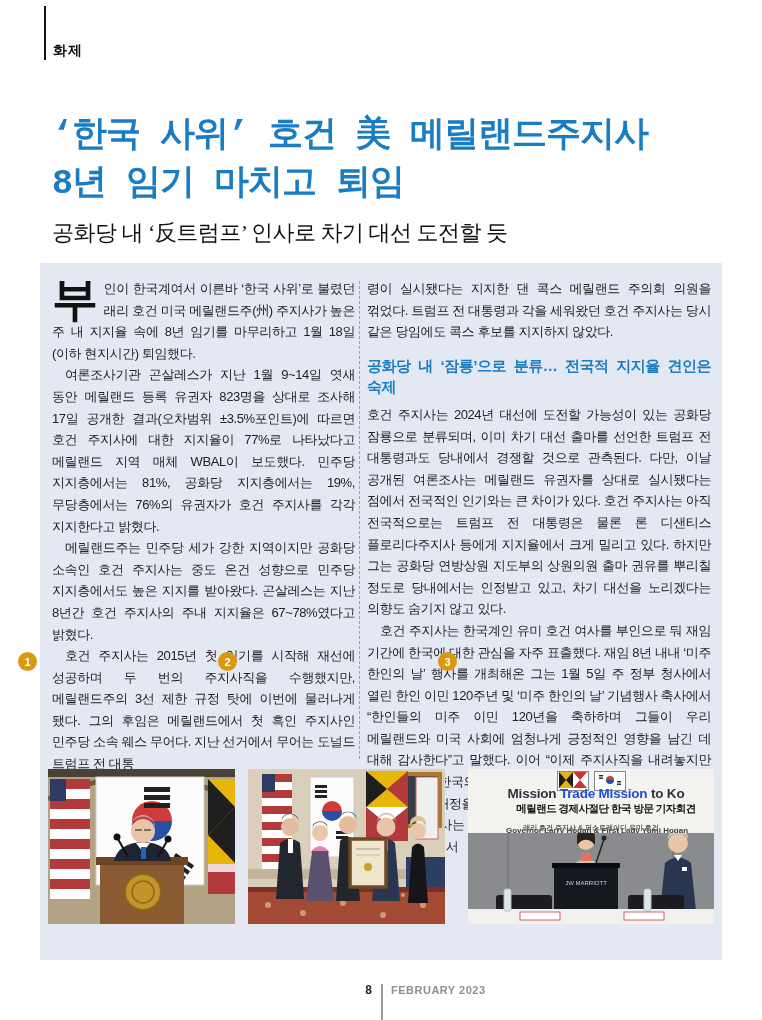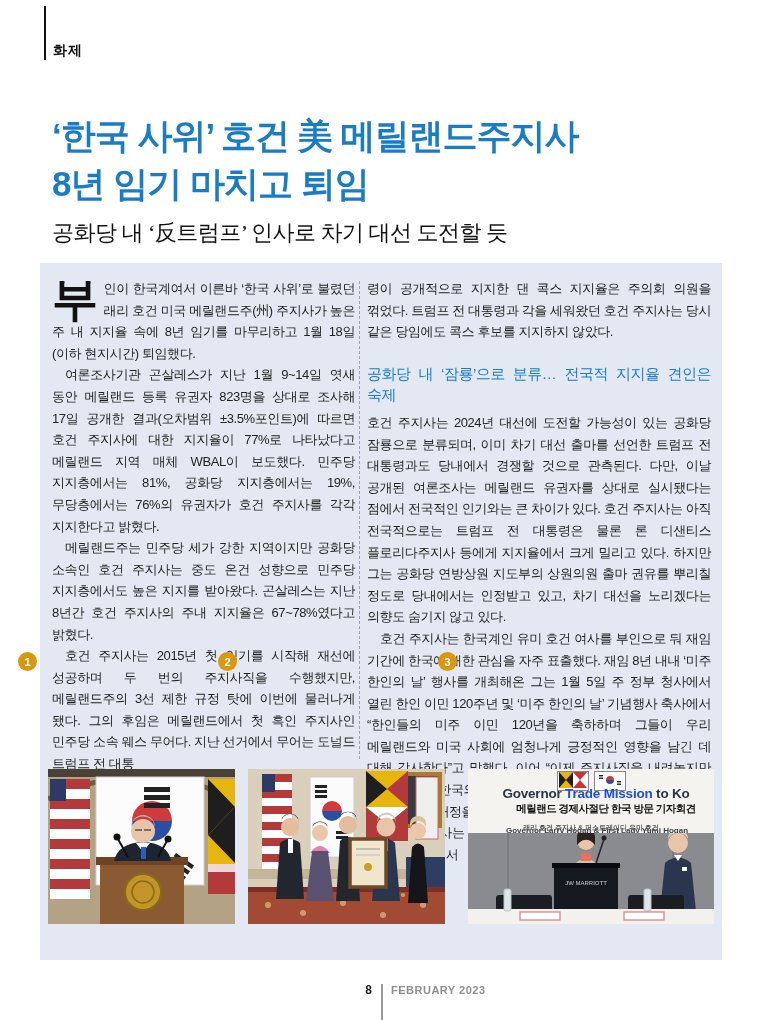--- a/index.html
+++ b/index.html
@@ -5,37 +5,37 @@
   html,body{margin:0;padding:0;background:#ffffff;}
   #page{position:relative;width:762px;height:1020px;background:#ffffff;overflow:hidden;
         font-family:"Liberation Sans","DejaVu Sans",sans-serif;color:#1e1e1e;}
 
   
   #kicker-rule{position:absolute;left:44px;top:6px;width:2px;height:54px;background:#111;}
   #kicker{position:absolute;left:53px;top:42px;font-size:14px;font-weight:bold;color:#111;letter-spacing:1px;}
 
   
   #title{position:absolute;left:52px;top:112px;width:660px;color:#1a7cc3;
-         font-weight:bold;font-size:35px;line-height:48px;letter-spacing:-1px;}
+         font-weight:bold;font-size:35px;line-height:48px;letter-spacing:-1px;font-family:Liberation Mono, monospace;}
   #subtitle{position:absolute;left:52px;top:218px;width:660px;color:#111;
             font-family:Liberation Serif, serif;font-size:22px;letter-spacing:-0.5px;}
 
   
   #panel{position:absolute;left:40px;top:263px;width:682px;height:697px;background:#e3e8f3;}
   .col{position:absolute;top:15px;font-size:13px;line-height:21.6px;text-align:justify;
        color:#222;letter-spacing:-0.4px;word-break:keep-all;}
   #col1{left:12px;width:303px;}
   #col2{left:327px;width:344px;}
   #col-divider{position:absolute;left:319px;top:18px;height:478px;width:0;
                border-left:1px dashed #9aa2b2;}
   .para{margin:0;text-indent:1em;}
   .para.first{text-indent:0;}
   .dropcap{float:left;font-size:46px;line-height:38px;font-weight:bold;color:#111;
            padding:2px 6px 0 0;}
-  .subhead{margin:20px 0 6px 0;color:#1a7cc3;font-weight:normal;font-size:15px;
+  .subhead{margin:12px 0 6px 0;color:#1a7cc3;font-weight:bold;font-size:15px;
            letter-spacing:-0.5px;text-indent:0;}
 
   
   .photo{position:absolute;top:506px;height:155px;overflow:hidden;background:#777;}
   #photo1{left:8px;width:187px;}
   #photo2{left:208px;width:197px;}
   #photo3{left:428px;width:246px;}
   .badge{position:absolute;width:19px;height:19px;border-radius:50%;background:#d9990f;
          color:#fff;font-size:11px;font-weight:bold;display:flex;align-items:center;
          justify-content:center;z-index:5;}
@@ -81,21 +81,21 @@
     <div id="col-divider"></div>
 
     <div id="col1" class="col">
       <p class="para first"><span class="dropcap">부</span><span>인이 한국계여서 이른바 ‘한국 사위’로 불렸던 래리 호건 미국 메릴랜드주(州) 주지사가 높은 주 내 지지율 속에 8년 임기를 마무리하고 1월 18일(이하 현지시간) 퇴임했다.</span></p>
       <p class="para">여론조사기관 곤살레스가 지난 1월 9~14일 엿새 동안 메릴랜드 등록 유권자 823명을 상대로 조사해 17일 공개한 결과(오차범위 ±3.5%포인트)에 따르면 호건 주지사에 대한 지지율이 77%로 나타났다고 메릴랜드 지역 매체 WBAL이 보도했다. 민주당 지지층에서는 81%, 공화당 지지층에서는 19%, 무당층에서는 76%의 유권자가 호건 주지사를 각각 지지한다고 밝혔다.</p>
       <p class="para">메릴랜드주는 민주당 세가 강한 지역이지만 공화당 소속인 호건 주지사는 중도 온건 성향으로 민주당 지지층에서도 높은 지지를 받아왔다. 곤살레스는 지난 8년간 호건 주지사의 주내 지지율은 67~78%였다고 밝혔다.</p>
       <p class="para">호건 주지사는 2015년 첫 임기를 시작해 재선에 성공하며 두 번의 주지사직을 수행했지만, 메릴랜드주의 3선 제한 규정 탓에 이번에 물러나게 됐다. 그의 후임은 메릴랜드에서 첫 흑인 주지사인 민주당 소속 웨스 무어다. 지난 선거에서 무어는 도널드 트럼프 전 대통</p>
     </div>
 
     <div id="col2" class="col">
-      <p class="para first">령이 공개적으로 지지한 댄 콕스 지지율은 주의회 의원을 꺾었다. 트럼프 전 대통령과 각을 세워왔던 호건 주지사는 당시 같은 당임에도 콕스 후보를 지지하지 않았다.</p>
+      <p class="para first">령이 실시됐다는 지지한 댄 콕스 메릴랜드 주의회 의원을 꺾었다. 트럼프 전 대통령과 각을 세워왔던 호건 주지사는 당시 같은 당임에도 콕스 후보를 지지하지 않았다.</p>
       <p class="subhead">공화당 내 ‘잠룡’으로 분류… 전국적 지지율 견인은 숙제</p>
       <p class="para first">호건 주지사는 2024년 대선에 도전할 가능성이 있는 공화당 잠룡으로 분류되며, 이미 차기 대선 출마를 선언한 트럼프 전 대통령과도 당내에서 경쟁할 것으로 관측된다. 다만, 이날 공개된 여론조사는 메릴랜드 유권자를 상대로 실시됐다는 점에서 전국적인 인기와는 큰 차이가 있다. 호건 주지사는 아직 전국적으로는 트럼프 전 대통령은 물론 론 디샌티스 플로리다주지사 등에게 지지율에서 크게 밀리고 있다. 하지만 그는 공화당 연방상원 지도부의 상원의원 출마 권유를 뿌리칠 정도로 당내에서는 인정받고 있고, 차기 대선을 노리겠다는 의향도 숨기지 않고 있다.</p>
       <p class="para">호건 주지사는 한국계인 유미 호건 여사를 부인으로 둬 재임 기간에 한국에 대한 관심을 자주 표출했다. 재임 8년 내내 ‘미주 한인의 날’ 행사를 개최해온 그는 1월 5일 주 정부 청사에서 열린 한인 이민 120주년 및 ‘미주 한인의 날’ 기념행사 축사에서 “한인들의 미주 이민 120년을 축하하며 그들이 우리 메릴랜드와 미국 사회에 엄청나게 긍정적인 영향을 남긴 데 대해 감사한다”고 말했다. 이어 “이제 주지사직을 내려놓지만 저는 영원히 한국의 사위이며 이를 자랑스러워할 것”이라면서 한국에 대한 애정을 드러냈다.</p>
       <p class="para">호건 주지사는 또 “언론이 가장 궁금해할 부분일 텐데 우리가 공관에서</p>
     </div>
 
     <div id="photo1" class="photo">
       <svg width="187" height="155" viewBox="0 0 187 155">
         <rect x="0" y="0" width="187" height="155" fill="#b3a284"></rect>
         <path d="M0,30 Q93,-14 187,30" fill="none" stroke="#6b5c42" stroke-width="5"></path>
@@ -258,21 +258,21 @@
               <rect width="28" height="16" fill="#fff"></rect>
               <path d="M10,8 a4,4 0 0 1 8,0 z" fill="#cf3a3a"></path>
               <path d="M18,8 a4,4 0 0 1 -8,0 z" fill="#2a4fa0"></path>
               <rect x="3" y="3" width="4" height="1.4" fill="#222"></rect>
                 <rect x="3" y="5.5" width="4" height="1.4" fill="#222"></rect>
               <rect x="21" y="9" width="4" height="1.4" fill="#222"></rect>
                 <rect x="21" y="11.5" width="4" height="1.4" fill="#222"></rect>
             </svg>
           </div>
         </div>
-        <div id="p3-line1"><span>Governor </span><span class="accent">Trade Mission</span><span> to Ko</span></div>
+        <div id="p3-line1"><span>Mission </span><span class="accent">Trade Mission</span><span> to Ko</span></div>
         <div id="p3-line2">메릴랜드 경제사절단 한국 방문 기자회견</div>
         <div id="p3-line3">Governor Larry Hogan &amp; First Lady Yumi Hogan</div>
         <div id="p3-line4">래리 호건 주지사 &amp; 퍼스트레이디 유미 호건</div>
       </div>
       <svg id="p3-scene" width="246" height="91" viewBox="0 0 246 91">
         <rect x="0" y="0" width="246" height="91" fill="#8a8b8e"></rect>
         <line x1="40" y1="0" x2="40" y2="78" stroke="#7b7c7f" stroke-width="2"></line>
         <line x1="205" y1="0" x2="205" y2="78" stroke="#7b7c7f" stroke-width="2"></line>
 
         <g>

